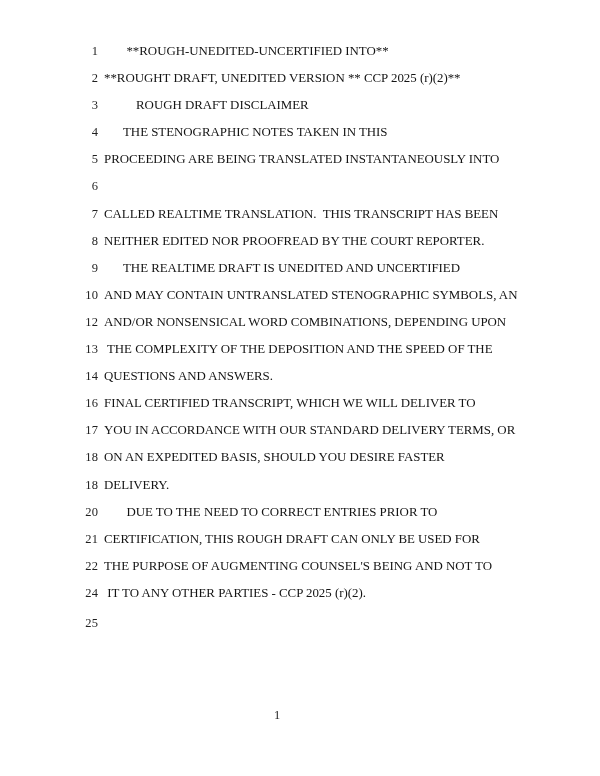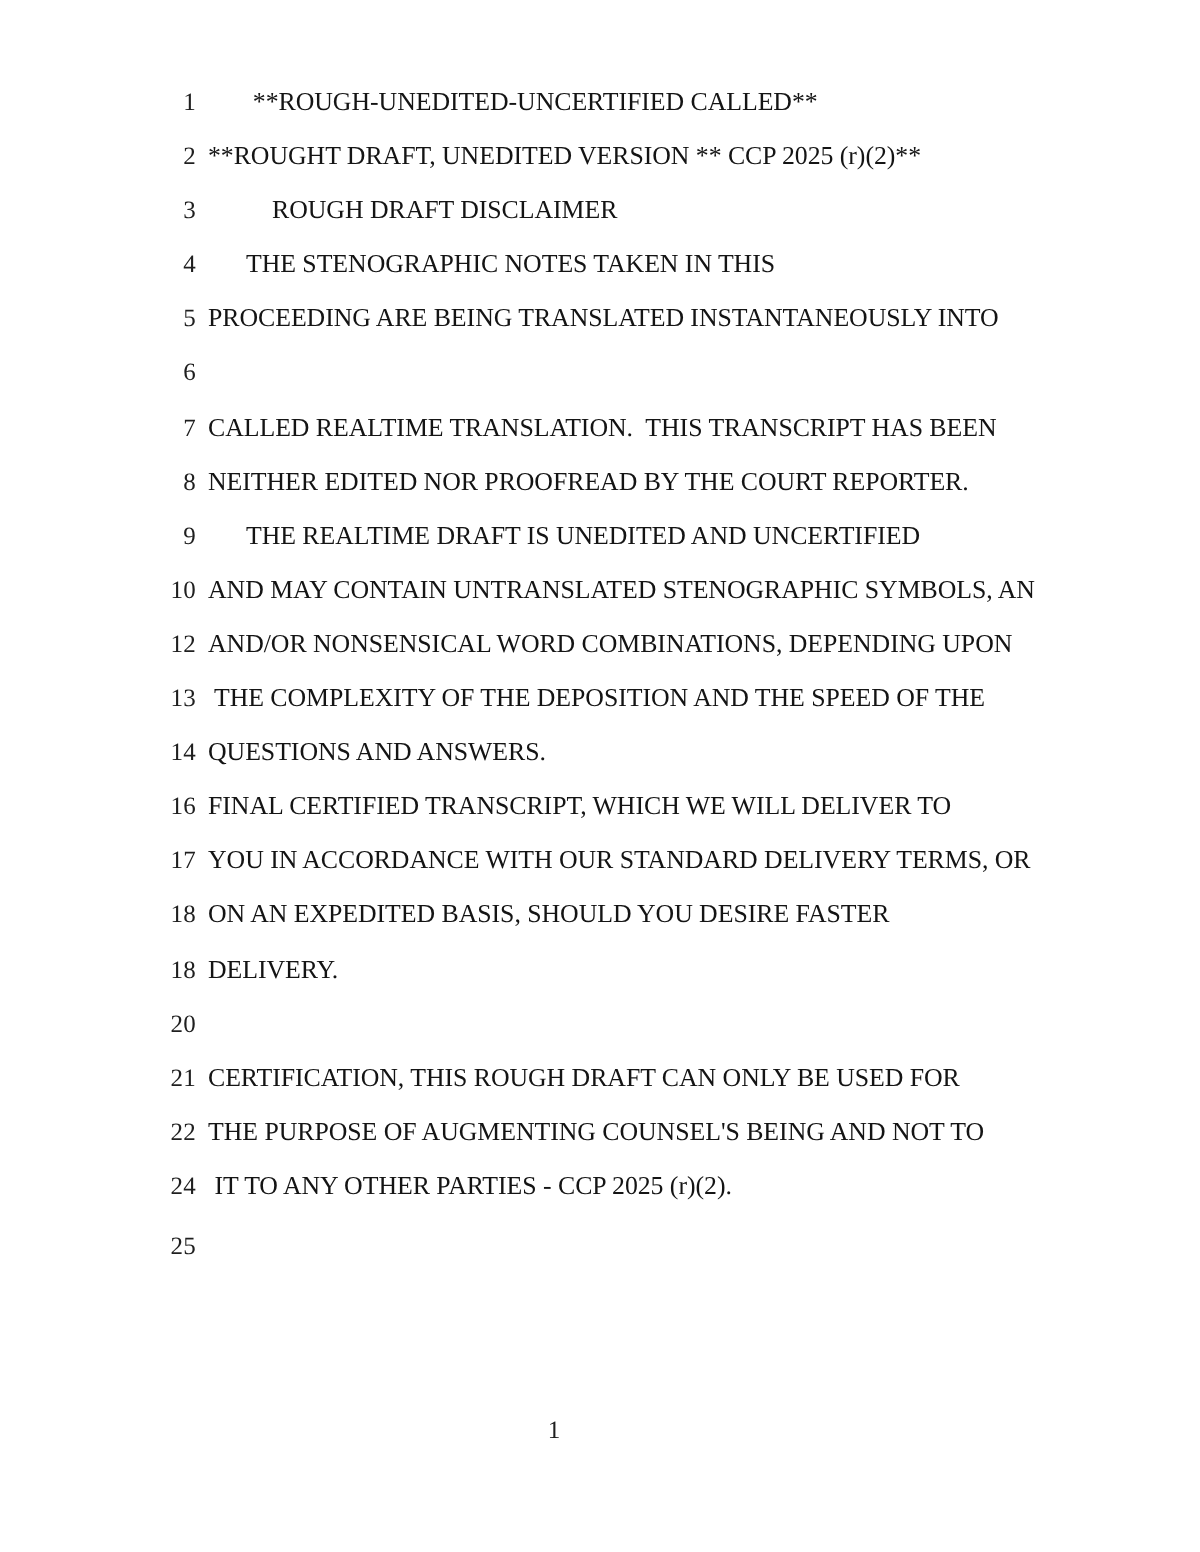--- a/index.html
+++ b/index.html
@@ -70,21 +70,21 @@
   }
 </style>
 </head>
 <body>
 
 <div class="page">
 
   <div class="transcript-body">
       <div class="line">
         <span class="line-number">1</span>
-        <span class="line-text">       **ROUGH-UNEDITED-UNCERTIFIED CALLED**</span>
+        <span class="line-text">       **ROUGH-UNEDITED-UNCERTIFIED INTO**</span>
       </div>
       <div class="line">
         <span class="line-number">2</span>
         <span class="line-text">**ROUGHT DRAFT, UNEDITED VERSION ** CCP 2025 (r)(2)**</span>
       </div>
       <div class="line">
         <span class="line-number">3</span>
         <span class="line-text">          ROUGH DRAFT DISCLAIMER</span>
       </div>
       <div class="line">
@@ -137,20 +137,21 @@
       <div class="line">
         <span class="line-number">18</span>
         <span class="line-text">ON AN EXPEDITED BASIS, SHOULD YOU DESIRE FASTER</span>
       </div>
       <div class="line">
         <span class="line-number">18</span>
         <span class="line-text">DELIVERY.</span>
       </div>
       <div class="line">
         <span class="line-number">20</span>
+        <span class="line-text">       DUE TO THE NEED TO CORRECT ENTRIES PRIOR TO</span>
       </div>
       <div class="line">
         <span class="line-number">21</span>
         <span class="line-text">CERTIFICATION, THIS ROUGH DRAFT CAN ONLY BE USED FOR</span>
       </div>
       <div class="line">
         <span class="line-number">22</span>
         <span class="line-text">THE PURPOSE OF AUGMENTING COUNSEL'S BEING AND NOT TO</span>
       </div>
       <div class="line">

